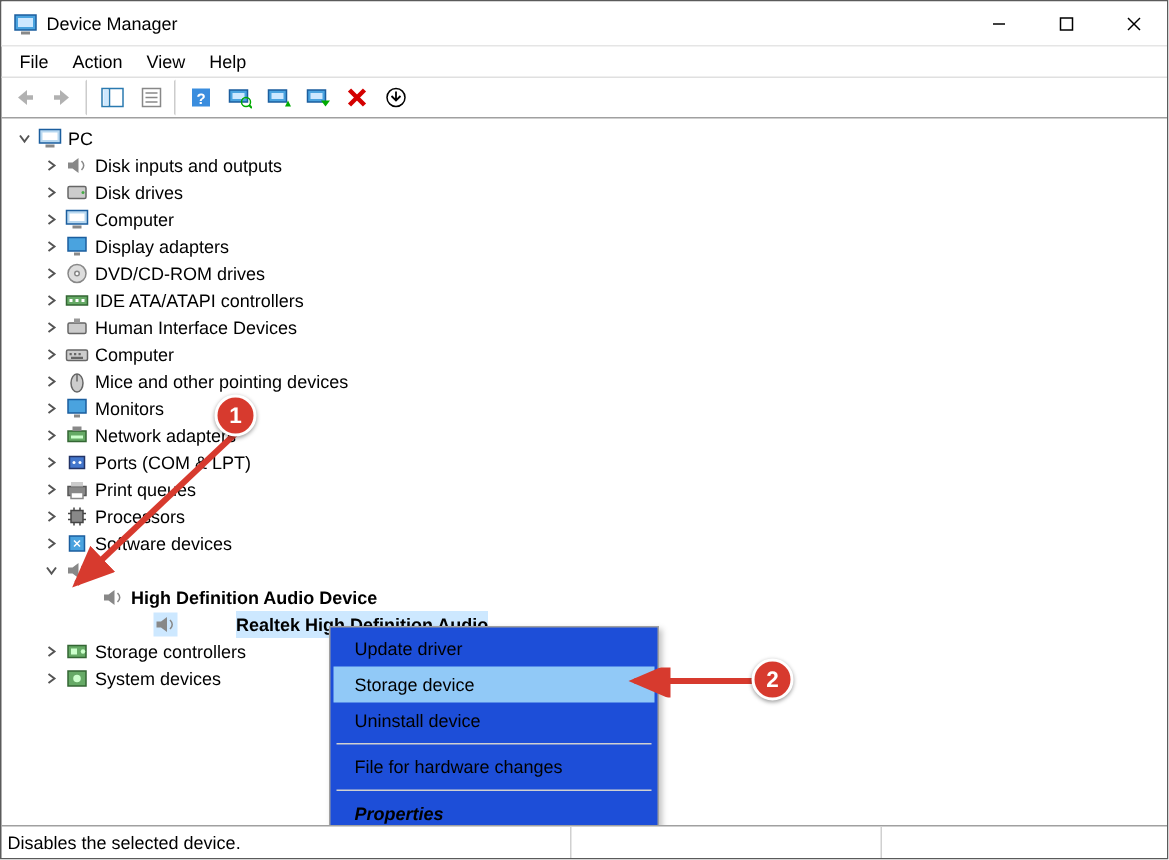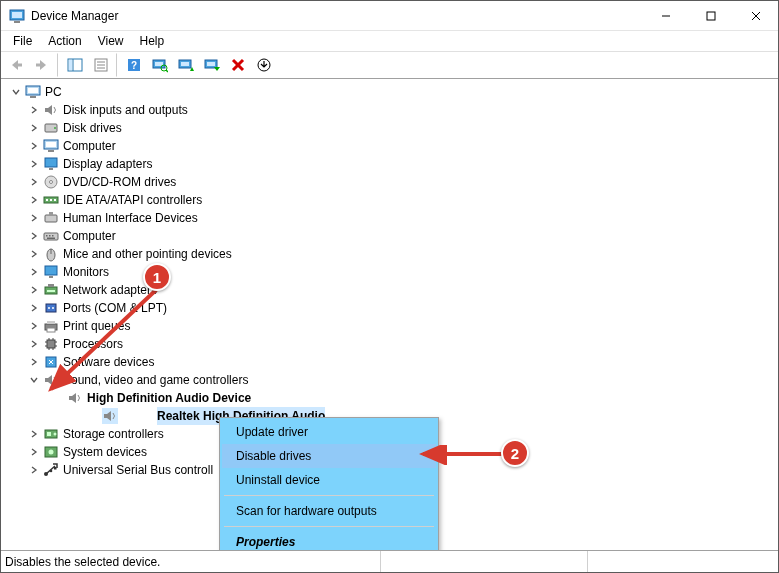--- a/index.html
+++ b/index.html
@@ -27,21 +27,21 @@
   .caret { width: 14px; height: 14px; display: flex; align-items: center; justify-content: center; margin-right: 2px; }
   .caret svg { width: 8px; height: 8px; }
   .caret.blank { visibility: hidden; }
   .node-icon { width: 16px; height: 16px; margin-right: 4px; flex: 0 0 16px; }
   .lbl {}
   .sel { background: #cde8ff; margin-left: 35px; }
   .depth0 { padding-left: 2px; }
   .depth1 { padding-left: 20px; }
   .depth2 { padding-left: 44px; font-weight: bold; }
   
-  .ctx { position: absolute; background: #7dd3fc; border: 1px solid #a0a0a0; box-shadow: 2px 2px 4px rgba(0,0,0,.25); padding: 2px; width: 220px; }
+  .ctx { position: absolute; background: #1d4ed8; border: 1px solid #a0a0a0; box-shadow: 2px 2px 4px rgba(0,0,0,.25); padding: 2px; width: 220px; }
   .ctx-item { height: 24px; display: flex; align-items: center; padding: 0 14px; font-size: 12px; }
   .ctx-item.hover { background: #91c9f7; }
   .ctx-item.bold { font-weight: 600; font-style: italic; }
   .ctx-sep { height: 1px; background: #d0d0d0; margin: 3px 2px; }
   
   .statusbar { height: 22px; border-top: 1px solid #a0a0a0; display: flex; align-items: flex-start; font-size: 12px; }
   .status-cell1 { width: 380px; padding-left: 4px; border-right: 1px solid #d0d0d0; height: 100%; display:flex; align-items:center;}
   .status-cell2 { flex:1; border-right: 1px solid #d0d0d0; height:100%; }
   .status-cell3 { width: 190px; height:100%; }
   
@@ -376,21 +376,20 @@
       <div class="row depth1">
         <span class="caret">
             <svg viewBox="0 0 8 8">
               <path d="M1 2 L4 6 L7 2" fill="none" stroke="#555" stroke-width="1.3"></path>
             </svg>
           </span>
         <span class="node-icon"><svg viewBox="0 0 16 16">
               <path d="M2 6 L5 6 L9 3 L9 13 L5 10 L2 10 Z" fill="#888"></path>
               <path d="M11 5 Q14 8 11 11" fill="none" stroke="#888"></path>
             </svg></span>
-        <span class="lbl">Sound, video and game controllers</span>
       </div>
       <div class="row depth2">
         <span class="caret blank"></span>
         <span class="node-icon"><svg viewBox="0 0 16 16">
               <path d="M2 6 L5 6 L9 3 L9 13 L5 10 L2 10 Z" fill="#888"></path>
               <path d="M11 5 Q14 8 11 11" fill="none" stroke="#888"></path>
             </svg></span>
         <span class="lbl">High Definition Audio Device</span>
       </div>
       <div class="row depth2">
@@ -421,43 +420,28 @@
               <svg viewBox="0 0 8 8">
                 <path d="M2 1 L6 4 L2 7" fill="none" stroke="#555" stroke-width="1.3"></path>
               </svg>
             </span>
             <span class="node-icon"><svg viewBox="0 0 16 16">
                 <rect x="2" y="3" width="12" height="10" fill="#6a6" stroke="#363"></rect>
                 <circle cx="8" cy="8" r="2.5" fill="#cfc"></circle>
               </svg></span>
             <span class="lbl">System devices</span>
           </div>
-          <div class="row depth1">
-            <span class="caret">
-              <svg viewBox="0 0 8 8">
-                <path d="M2 1 L6 4 L2 7" fill="none" stroke="#555" stroke-width="1.3"></path>
-              </svg>
-            </span>
-            <span class="node-icon"><svg viewBox="0 0 16 16">
-                <circle cx="3" cy="12" r="2" fill="#333"></circle>
-                <line x1="3" y1="12" x2="12" y2="4" stroke="#333" stroke-width="1.5"></line>
-                <path d="M10 2 L14 2 L14 6" fill="none" stroke="#333" stroke-width="1.5"></path>
-                <circle cx="8" cy="9" r="1.3" fill="#333"></circle>
-                <rect x="11" y="5" width="2.5" height="2.5" fill="#333"></rect>
-              </svg></span>
-            <span class="lbl">Universal Serial Bus controll</span>
-          </div>
         </div>
 
       <div class="ctx" style="left:218px; top:338px;">
         <div class="ctx-item">Update driver</div>
-        <div class="ctx-item hover">Disable drives</div>
+        <div class="ctx-item hover">Storage device</div>
         <div class="ctx-item">Uninstall device</div>
         <div class="ctx-sep"></div>
-        <div class="ctx-item">Scan for hardware outputs</div>
+        <div class="ctx-item">File for hardware changes</div>
         <div class="ctx-sep"></div>
         <div class="ctx-item bold">Properties</div>
       </div>
 
     </div>
   </div>
 
   <div class="statusbar">
     <div class="status-cell1">Disables the selected device.</div>
     <div class="status-cell2"></div>

